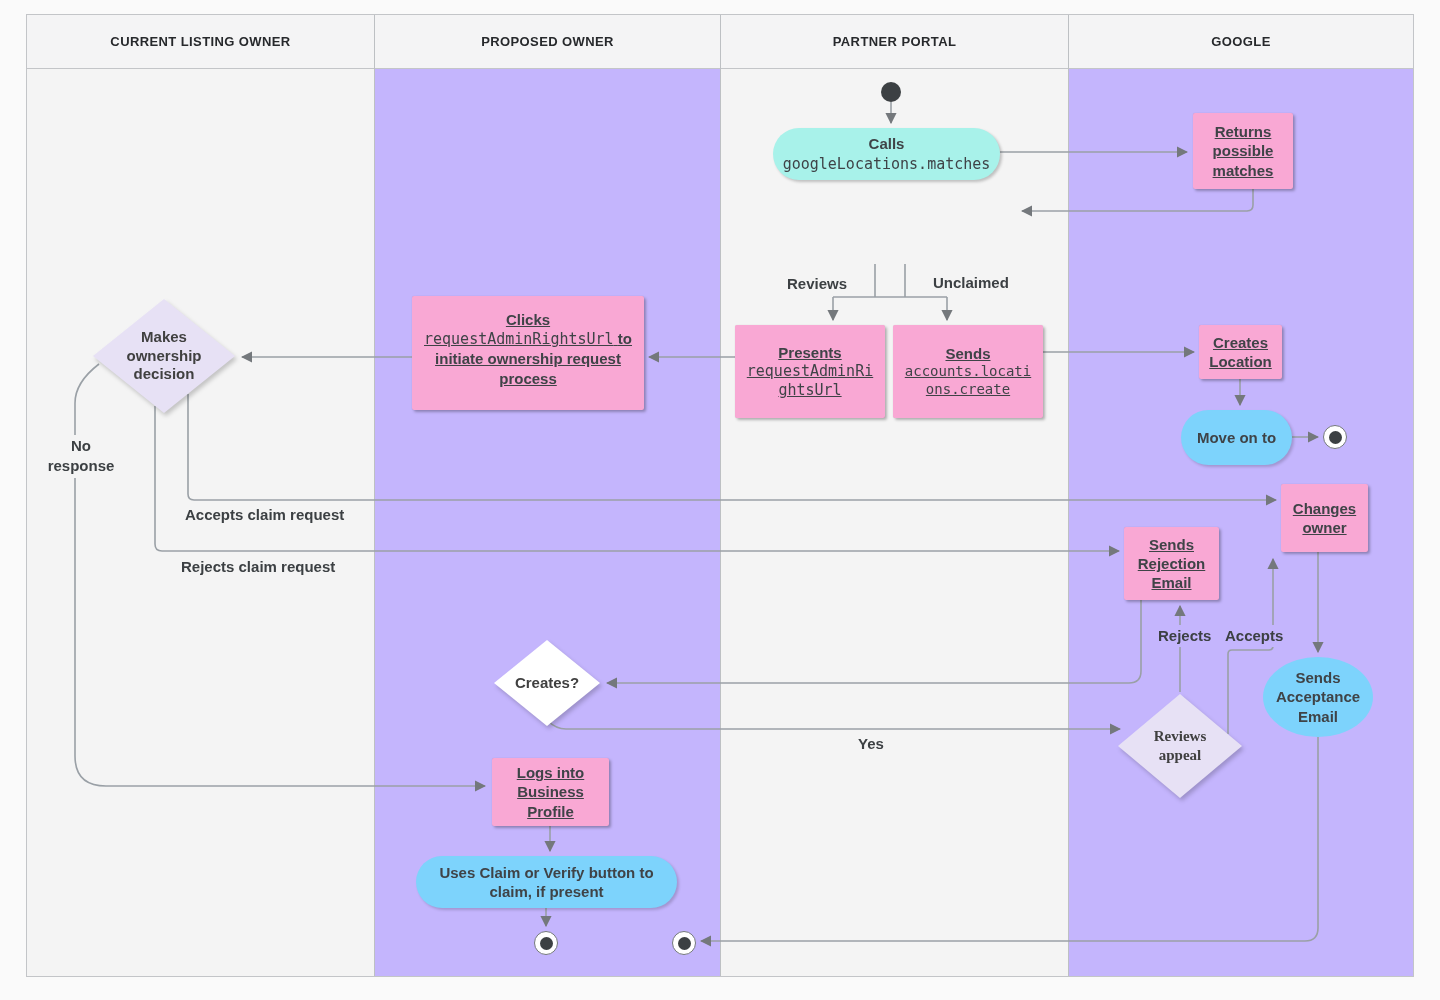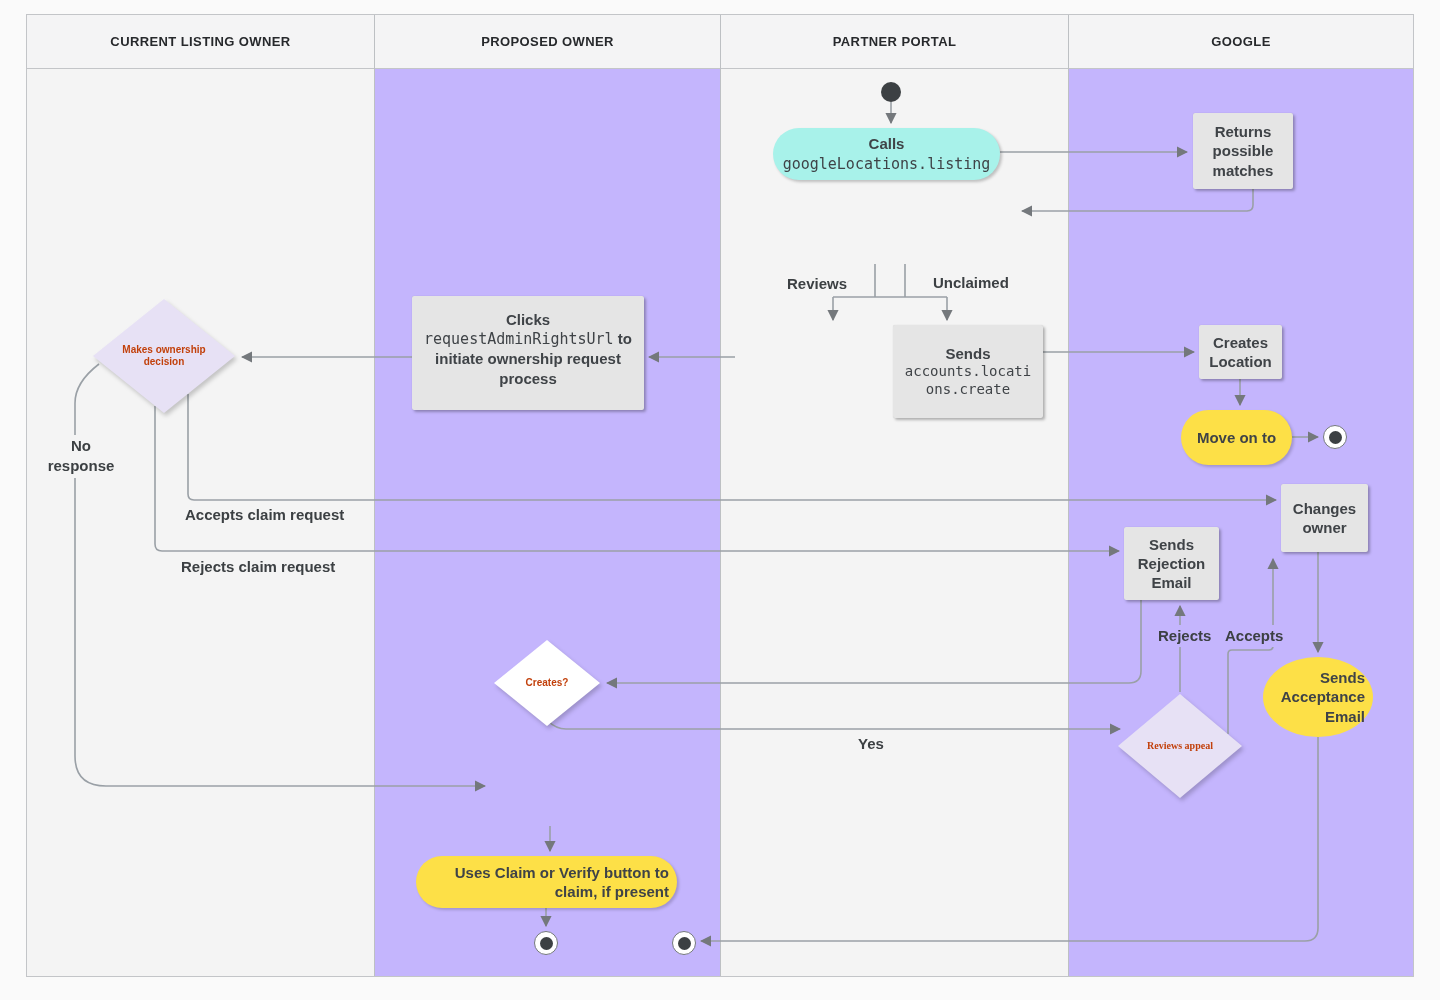--- a/index.html
+++ b/index.html
@@ -5,30 +5,30 @@
   html,body{margin:0;padding:0;background:#fafafa;font-family:"Liberation Sans",sans-serif;}
   .stage{position:relative;width:1440px;height:1000px;background:#fafafa;overflow:hidden;}
   .lane-bg{position:absolute;top:14px;height:963px;}
   .lane-line{position:absolute;top:14px;height:963px;width:1px;background:#bdc0c3;z-index:2;}
   .outer-border{position:absolute;left:26px;top:14px;width:1386px;height:961px;border:1px solid #c3c5c8;z-index:2;pointer-events:none;}
   .lane-header{position:absolute;top:15px;height:53px;display:flex;align-items:center;justify-content:center;
     background:#f4f4f5;border-bottom:1px solid #c3c5c8;font-weight:700;font-size:13px;letter-spacing:.4px;color:#27292c;z-index:3;}
   .edges{position:absolute;left:0;top:0;z-index:4;pointer-events:none;}
   .node{position:absolute;z-index:5;display:flex;flex-direction:column;align-items:center;justify-content:center;
     text-align:center;color:#3f4347;font-weight:700;font-size:15px;line-height:1.28;box-sizing:border-box;padding:6px 8px;}
-  .white{background:#e5e5e5;border-radius:2px;box-shadow:2px 2px 3px rgba(0,0,0,.28),0 0 1px rgba(0,0,0,.15);}
+  .white{background:#f9a8d4;border-radius:2px;box-shadow:2px 2px 3px rgba(0,0,0,.28),0 0 1px rgba(0,0,0,.15);text-decoration:underline;}
   .teal{background:#a8f2ea;border-radius:28px;box-shadow:2px 2px 3px rgba(0,0,0,.22);}
-  .pink{background:#fde047;border-radius:28px;box-shadow:2px 2px 3px rgba(0,0,0,.18);text-align:right;}
+  .pink{background:#7dd3fc;border-radius:28px;box-shadow:2px 2px 3px rgba(0,0,0,.18);}
   .lav{background:#ece7f8;border-radius:4px;}
   .code{font-family:"DejaVu Sans Mono",monospace;font-weight:400;font-size:13.5px;overflow-wrap:anywhere;}
   span.code{display:inline;}
   .diamond-wrap{position:absolute;z-index:5;filter:drop-shadow(2px 3px 2px rgba(0,0,0,.20));}
   .diamond{width:100%;height:100%;clip-path:polygon(50% 0,100% 50%,50% 100%,0 50%);
     display:flex;align-items:center;justify-content:center;text-align:center;
-    font-weight:700;font-size:10px;line-height:1.25;color:#c2410c;}
+    font-weight:700;font-size:15px;line-height:1.25;color:#404040;}
   .d-lav{background:#e7e1f5;}
   .d-white{background:#ffffff;}
   .edge-label{position:absolute;z-index:6;font-weight:700;font-size:15px;color:#3c4043;line-height:1.35;
     padding:1px 5px;text-align:center;}
   .bg-dark{background:#f4f4f4;}
   .bg-light{background:#c4b5fd;}
   .start-node{position:absolute;z-index:5;border-radius:50%;background:#3c4043;}
   .end-node{position:absolute;z-index:5;width:22px;height:22px;border-radius:50%;background:#fff;
     border:1.5px solid #74787c;display:flex;align-items:center;justify-content:center;}
   .end-dot{width:13px;height:13px;border-radius:50%;background:#3c4043;}
@@ -90,28 +90,32 @@
       <path d="M1318 737 V928 Q1318 941 1305 941 H701" marker-end="url(#arr)"></path>
       <path d="M550 826 V851" marker-end="url(#arr)"></path>
       <path d="M546 908 V926" marker-end="url(#arr)"></path>
     </g>
   </svg>
 
   <div class="start-node" style="left:881px;top:82px;width:20px;height:20px;"></div>
 
   <div class="node teal" style="left:773px;top:128px;width:227px;height:52px;justify-content:space-between;">
     <div>Calls</div>
-    <div class="code" style="font-size:15px;">googleLocations.listing</div>
+    <div class="code" style="font-size:15px;">googleLocations.matches</div>
   </div>
 
 
   <div class="node white" style="left:1193px;top:113px;width:100px;height:76px;">
     <div>Returns possible matches</div>
   </div>
 
+  <div class="node white" style="left:735px;top:325px;width:150px;height:93px;">
+    <div>Presents</div>
+    <div class="code" style="font-size:15px;">requestAdminRightsUrl</div>
+  </div>
 
   <div class="node white" style="left:893px;top:325px;width:150px;height:93px;">
     <div>Sends</div>
     <div class="code" style="font-size:14px;">accounts.locations.create</div>
   </div>
 
   <div class="node white" style="left:412px;top:296px;width:232px;height:114px;display:block;padding:14px 10px;">
     <span>Clicks</span>
     <span class="code" style="font-size:15px;">requestAdminRightsUrl</span>
     <span>to initiate ownership request process</span>
@@ -152,20 +156,23 @@
   <div class="diamond-wrap" style="left:1118px;top:694px;width:124px;height:104px;">
     <div class="diamond d-lav">
         <span style="max-width:72px;font-family:Liberation Serif, serif;">Reviews appeal</span>
       </div>
   </div>
 
   <div class="node pink" style="left:1263px;top:657px;width:110px;height:80px;border-radius:50%;box-shadow:none;">
     <div style="max-width:100px;">Sends Acceptance Email</div>
   </div>
 
+  <div class="node white" style="left:492px;top:758px;width:117px;height:68px;">
+    <div style="max-width:80px;">Logs into Business Profile</div>
+  </div>
 
   <div class="node pink" style="left:416px;top:856px;width:261px;height:52px;">
     <div>Uses Claim or Verify button to claim, if present</div>
   </div>
 
   <div class="end-node" style="left:534px;top:931px;">
       <div class="end-dot"></div>
     </div>
   <div class="end-node" style="left:672px;top:931px;">
       <div class="end-dot"></div>

